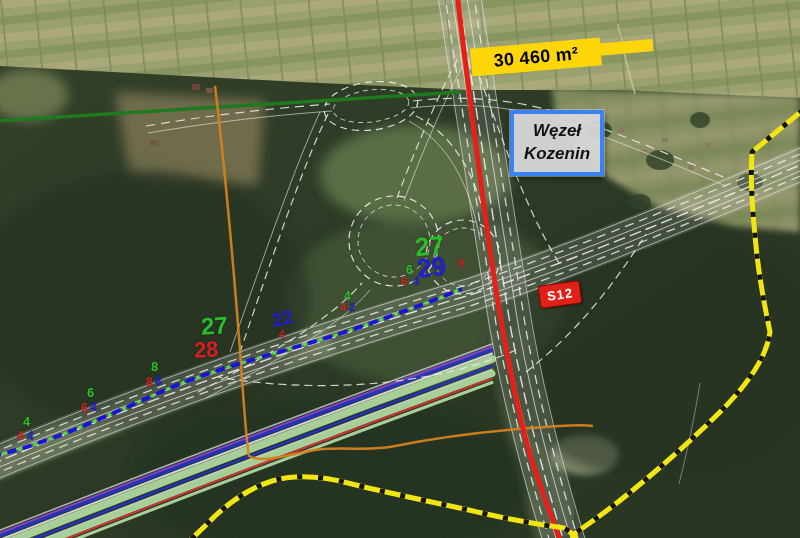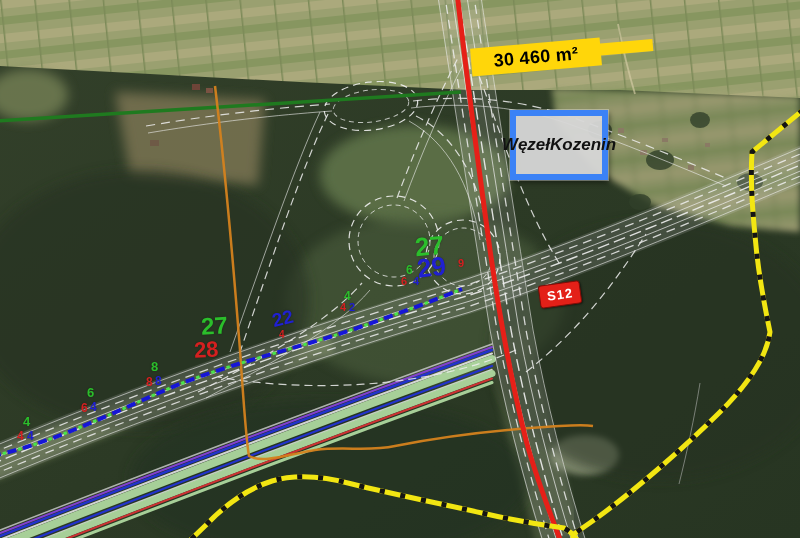--- a/index.html
+++ b/index.html
@@ -14,23 +14,23 @@
     background:var(--area-label-bg,#ffd60a);transform:rotate(-5deg);
     display:flex;align-items:center;justify-content:center;
     color:#000;font-weight:bold;font-size:18px;letter-spacing:.3px;z-index:6;
   }
   .area-label-strip{
     position:absolute;left:560px;top:43px;width:93px;height:12px;
     background:var(--area-label-bg,#ffd60a);transform:rotate(-5deg);z-index:5;
   }
   .junction-label{
     position:absolute;left:510px;top:110px;width:86px;height:58px;
-    background:rgba(215,215,215,.95);border:6px solid #3b82f6;
+    background:rgba(215,215,215,.95);border:4px solid #3b82f6;
     box-shadow:0 0 0 1px rgba(255,255,255,.35),2px 3px 5px rgba(0,0,0,.4);
-    display:flex;align-items:center;justify-content:center;
+    display:flex;flex-direction:column;align-items:center;justify-content:center;
     color:#111;font-weight:bold;font-style:italic;font-size:17px;line-height:1.35;z-index:6;
   }
   .road-shield{
     position:absolute;left:539px;top:283px;width:40px;height:21px;
     background:var(--shield-bg,#e32018);border:1px solid #7e0d07;border-radius:3px;
     transform:rotate(-8deg);display:flex;align-items:center;justify-content:center;
     color:#fff;font-weight:bold;font-size:13px;letter-spacing:1px;z-index:6;
     box-shadow:1px 1px 2px rgba(0,0,0,.5);
   }
   

